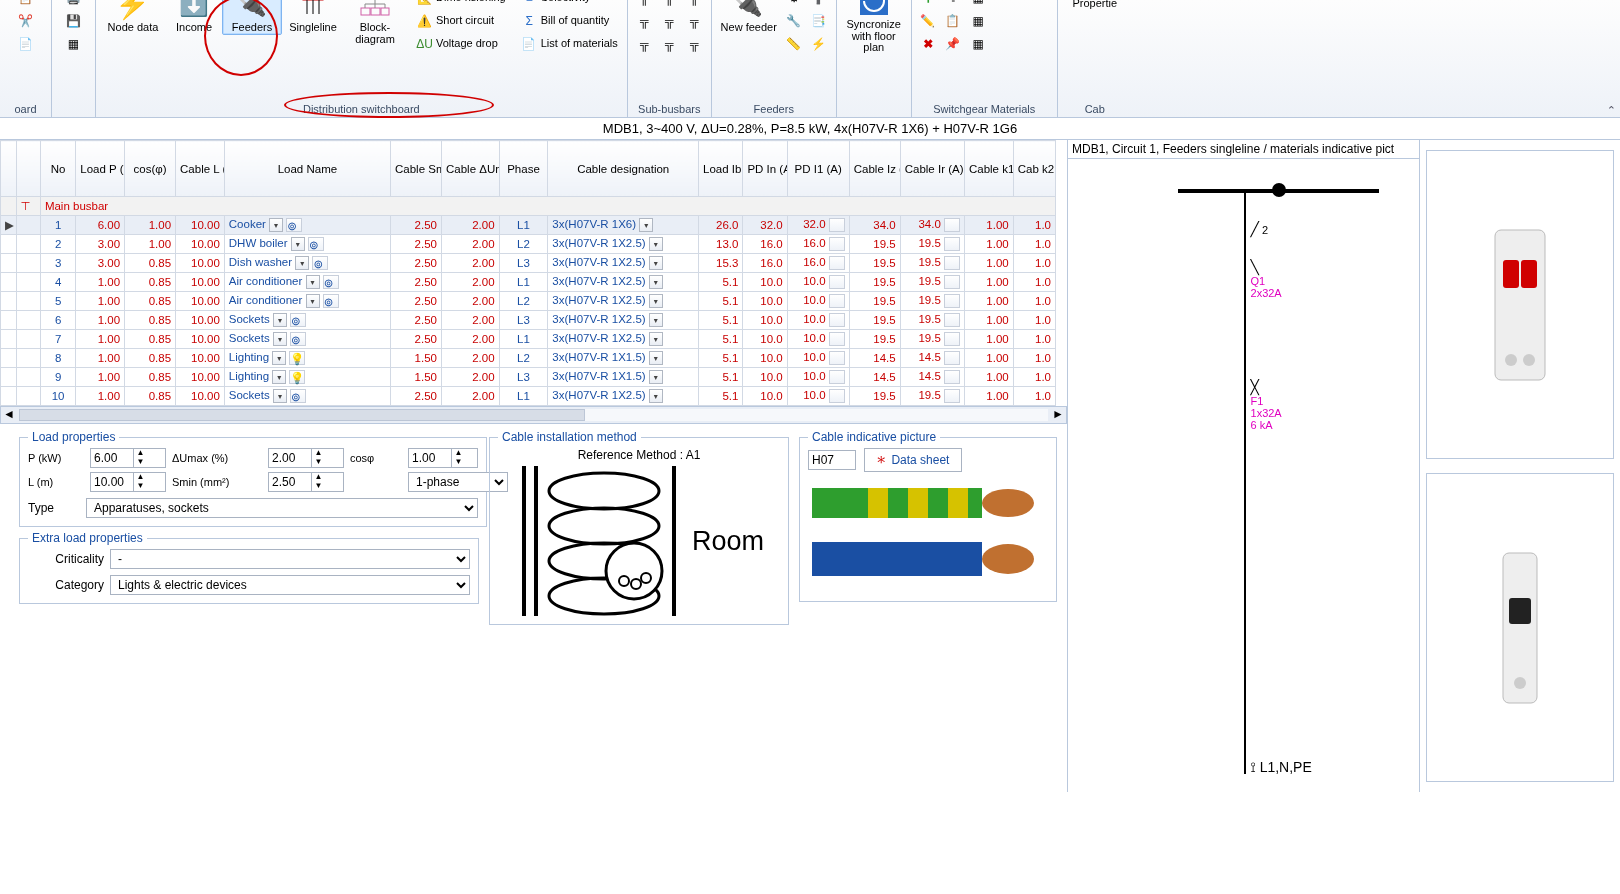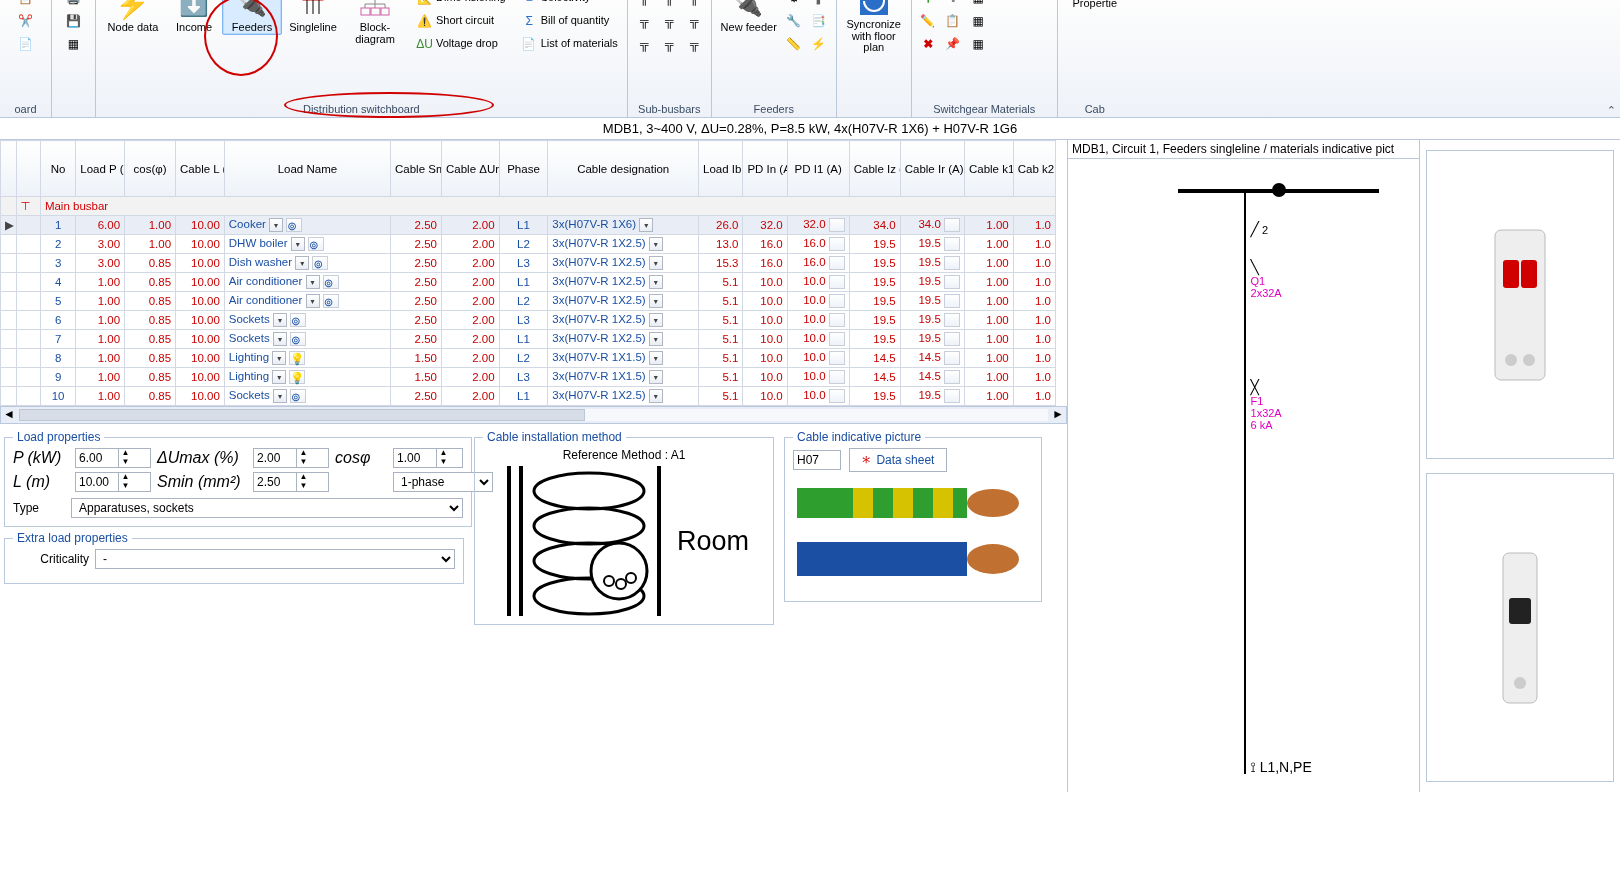--- a/index.html
+++ b/index.html
@@ -47,25 +47,25 @@
   table.g td.no{color:var(--blue);text-align:center;}
   tr.mainrow td{background:#f2f2f2;color:#d00000;font-weight:normal;}
   tr.sel td{background:var(--panel2);}
   .rowmark{width:14px;text-align:center;color:#444;}
   .dd{display:inline-block;border:1px solid #b0b7c2;background:linear-gradient(#fff,#e9edf4);width:14px;height:14px;font-size:8px;line-height:13px;text-align:center;color:#444;vertical-align:middle;}
   .pdicon{display:inline-block;width:16px;height:14px;border:1px solid #c8cfdb;background:linear-gradient(#fff,#eef2f8);vertical-align:middle;}
   .hscroll{height:18px;border:1px solid var(--border);background:var(--panel2);display:flex;}
   .hscroll .track{flex:1;background:#f6f8fb;margin:2px;position:relative;}
   .hscroll .thumb{position:absolute;left:0;top:0;bottom:0;width:55%;background:#d7dde7;border:1px solid #bcc6d6;}
   
-  .bpanels{display:flex;gap:10px;padding:6px 4px 0 4px;align-items:flex-start;}
+  .bpanels{display:flex;gap:10px;padding:6px 4px 0 19px;align-items:flex-start;}
   fieldset.panel{border:1px solid var(--border);padding:4px 8px 8px 8px;margin:0;}
   fieldset.panel>legend{color:var(--blue);padding:0 4px;font-size:12px;}
   .fp{display:grid;grid-template-columns:56px 76px 90px 76px 52px 70px;gap:4px 6px;align-items:center;}
-  .fp label{font-size:16px;font-style:italic;}
+  .fp label{font-size:11px;}
   .spin{display:flex;border:1px solid #a9b3c2;height:20px;align-items:center;background:#fff;}
   .spin input{border:0;outline:0;width:42px;font-size:12px;padding:1px 3px;}
   .spin .btns{display:flex;flex-direction:column;}
   .spin .btns span{width:14px;height:9px;border-left:1px solid #a9b3c2;font-size:8px;line-height:8px;text-align:center;}
   select,input[type=text]{border:1px solid #a9b3c2;height:20px;font-size:12px;padding:1px 3px;background:#fff;}
   .cableimg{display:flex;align-items:center;justify-content:center;gap:8px;}
   .datasheet{display:flex;align-items:center;gap:6px;border:1px solid #a9b3c2;padding:2px 12px;color:var(--blue);background:#fff;}
   
   .rtitle{font-size:12px;padding:2px 4px;border-bottom:1px solid var(--border);}
   .diagram{flex:1;position:relative;background:#fff;}
@@ -666,20 +666,24 @@
             <select style="flex:1"><option>Apparatuses, sockets</option></select>
           </div>
         </fieldset>
 
         <fieldset class="panel" style="margin-top:4px">
           <legend>Extra load properties</legend>
           <div style="display:flex;gap:6px;align-items:center;margin-bottom:6px">
             <label style="width:76px;text-align:right">Criticality</label>
             <select style="flex:1"><option>-</option></select>
           </div>
+          <div style="display:flex;gap:6px;align-items:center">
+            <label style="width:76px;text-align:right">Category</label>
+            <select style="flex:1"><option>Lights &amp; electric devices</option></select>
+          </div>
         </fieldset>
       </div>
 
       <fieldset class="panel" style="width:300px">
         <legend>Cable installation method</legend>
         <div style="text-align:center;margin-bottom:4px">Reference Method : A1</div>
         <div class="cableimg">
           <svg width="170" height="150">
             <line x1="10" y1="0" x2="10" y2="150" stroke="#000" stroke-width="4"></line>
             <line x1="22" y1="0" x2="22" y2="150" stroke="#000" stroke-width="4"></line>

